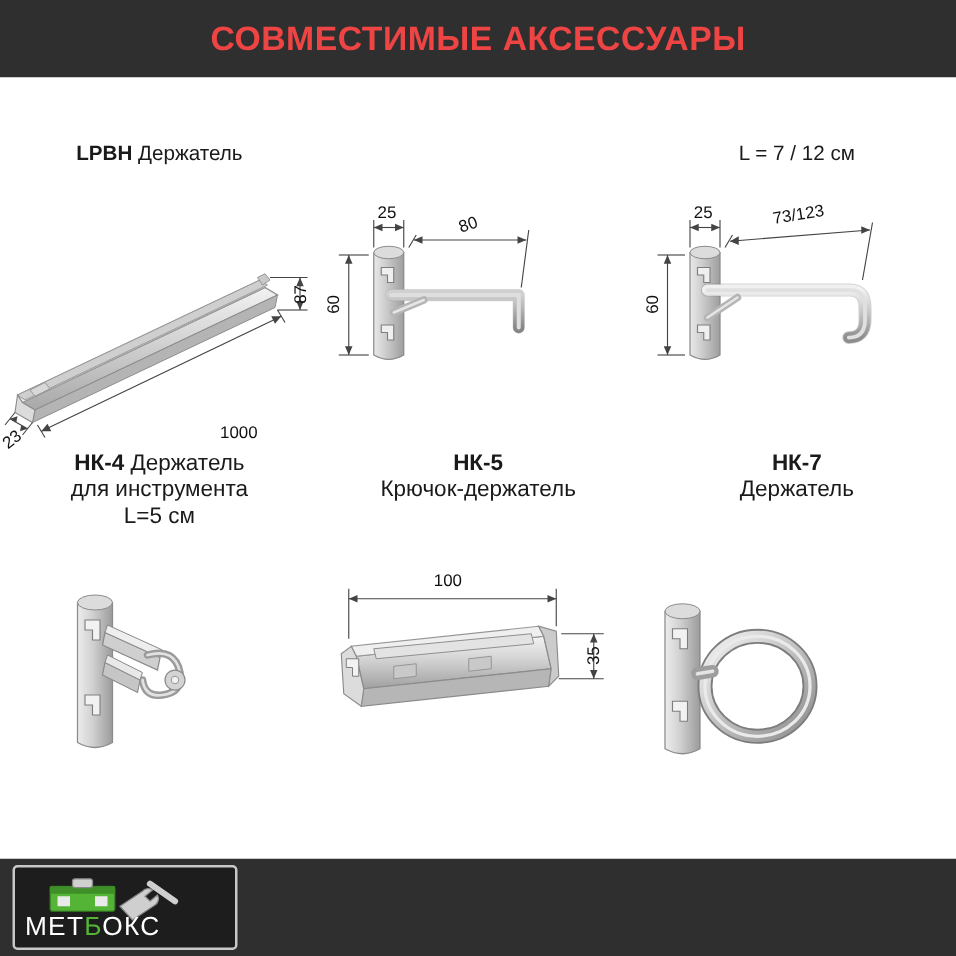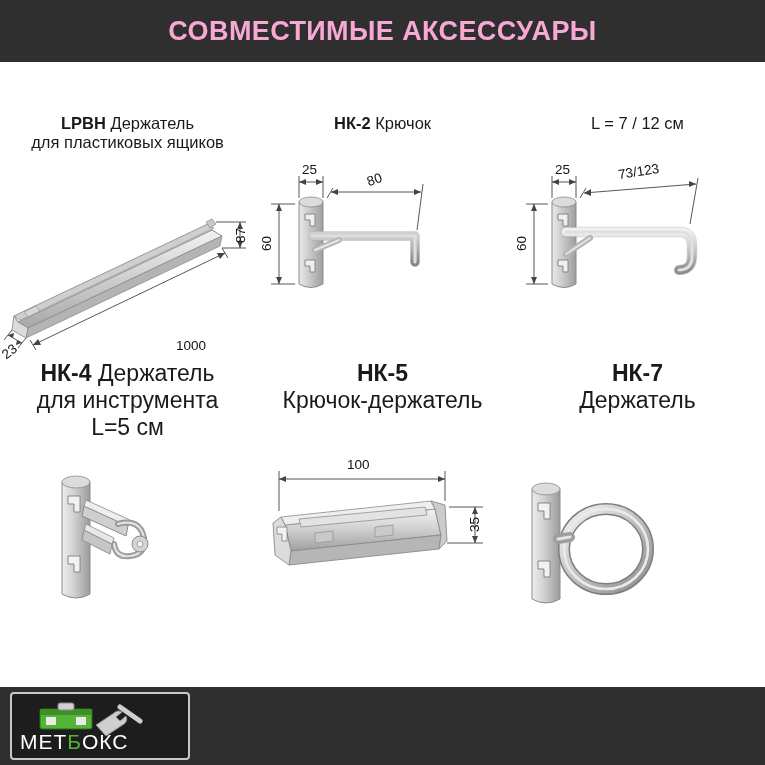--- a/index.html
+++ b/index.html
@@ -27,21 +27,21 @@
     position: absolute;
     left: 0; top: 0;
     width: 765px;
     height: 62px;
     background: #2f2f2f;
     display: flex;
     align-items: center;
     justify-content: center;
   }
   .header-title {
-    color: #f9a8d4;
+    color: #ef4444;
     font-size: 27px;
     font-weight: bold;
     letter-spacing: 0.4px;
     text-align: center;
     line-height: 1;
   }
 
   
   .content {
     position: absolute;
@@ -67,21 +67,21 @@
   }
   .row1 .cell { height: 290px; }
   .row2 .cell { height: 320px; }
 
   .cap {
     text-align: center;
     padding: 0 6px;
     line-height: 1.18;
   }
   .row1 .cap { padding-top: 52px; font-size: 16.5px; }
-  .row2 .cap { padding-top: 8px; font-size: 23px; }
+  .row2 .cap { padding-top: 8px; font-size: 18px; }
   .cap .code {
     font-weight: bold;
   }
   .cap .ln { display: block; }
 
   
   .art {
     position: absolute;
     left: 0;
     width: 255px;
@@ -148,21 +148,20 @@
   </div>
 
   <div class="content">
 
     <div class="grid row1">
 
       <div class="cell">
         <div class="cap">
           <span class="ln"><span class="code">LPBH</span>
             <span>Держатель</span></span>
-          <span class="ln">для пластиковых ящиков</span>
         </div>
         <div class="art" style="top:110px;height:180px;">
           <svg width="255" height="180" viewBox="0 0 255 180">
             <defs>
               <linearGradient id="gLp" x1="0" y1="0" x2="0" y2="1">
                 <stop offset="0%" stop-color="#f2f2f2"></stop>
                 <stop offset="45%" stop-color="#d2d2d2"></stop>
                 <stop offset="100%" stop-color="#a8a8a8"></stop>
               </linearGradient>
             </defs>
@@ -205,24 +204,20 @@
               <polygon points="22,171 16,173 17,168" fill="#444" stroke="none"></polygon>
             </g>
           </svg>
           <div class="dimtxt rot90" style="left:233px;top:56px;">87</div>
           <div class="dimtxt" style="left:128px;top:166px;margin-left:48px;">1000</div>
           <div class="dimtxt" style="left:2px;top:172px;transform:rotate(-38deg);">23</div>
         </div>
       </div>
 
       <div class="cell">
-        <div class="cap">
-          <span class="ln"><span class="code">НК-2</span>
-            <span>Крючок</span></span>
-        </div>
         <div class="art" style="top:100px;height:190px;">
           <svg width="255" height="190" viewBox="0 0 255 190">
             <defs>
               <linearGradient id="gPlate2" x1="0" y1="0" x2="1" y2="0">
                 <stop offset="0%" stop-color="#e9e9e9"></stop>
                 <stop offset="40%" stop-color="#cdcdcd"></stop>
                 <stop offset="100%" stop-color="#9e9e9e"></stop>
               </linearGradient>
               <linearGradient id="gRod2" x1="0" y1="0" x2="0" y2="1">
                 <stop offset="0%" stop-color="#f0f0f0"></stop>

